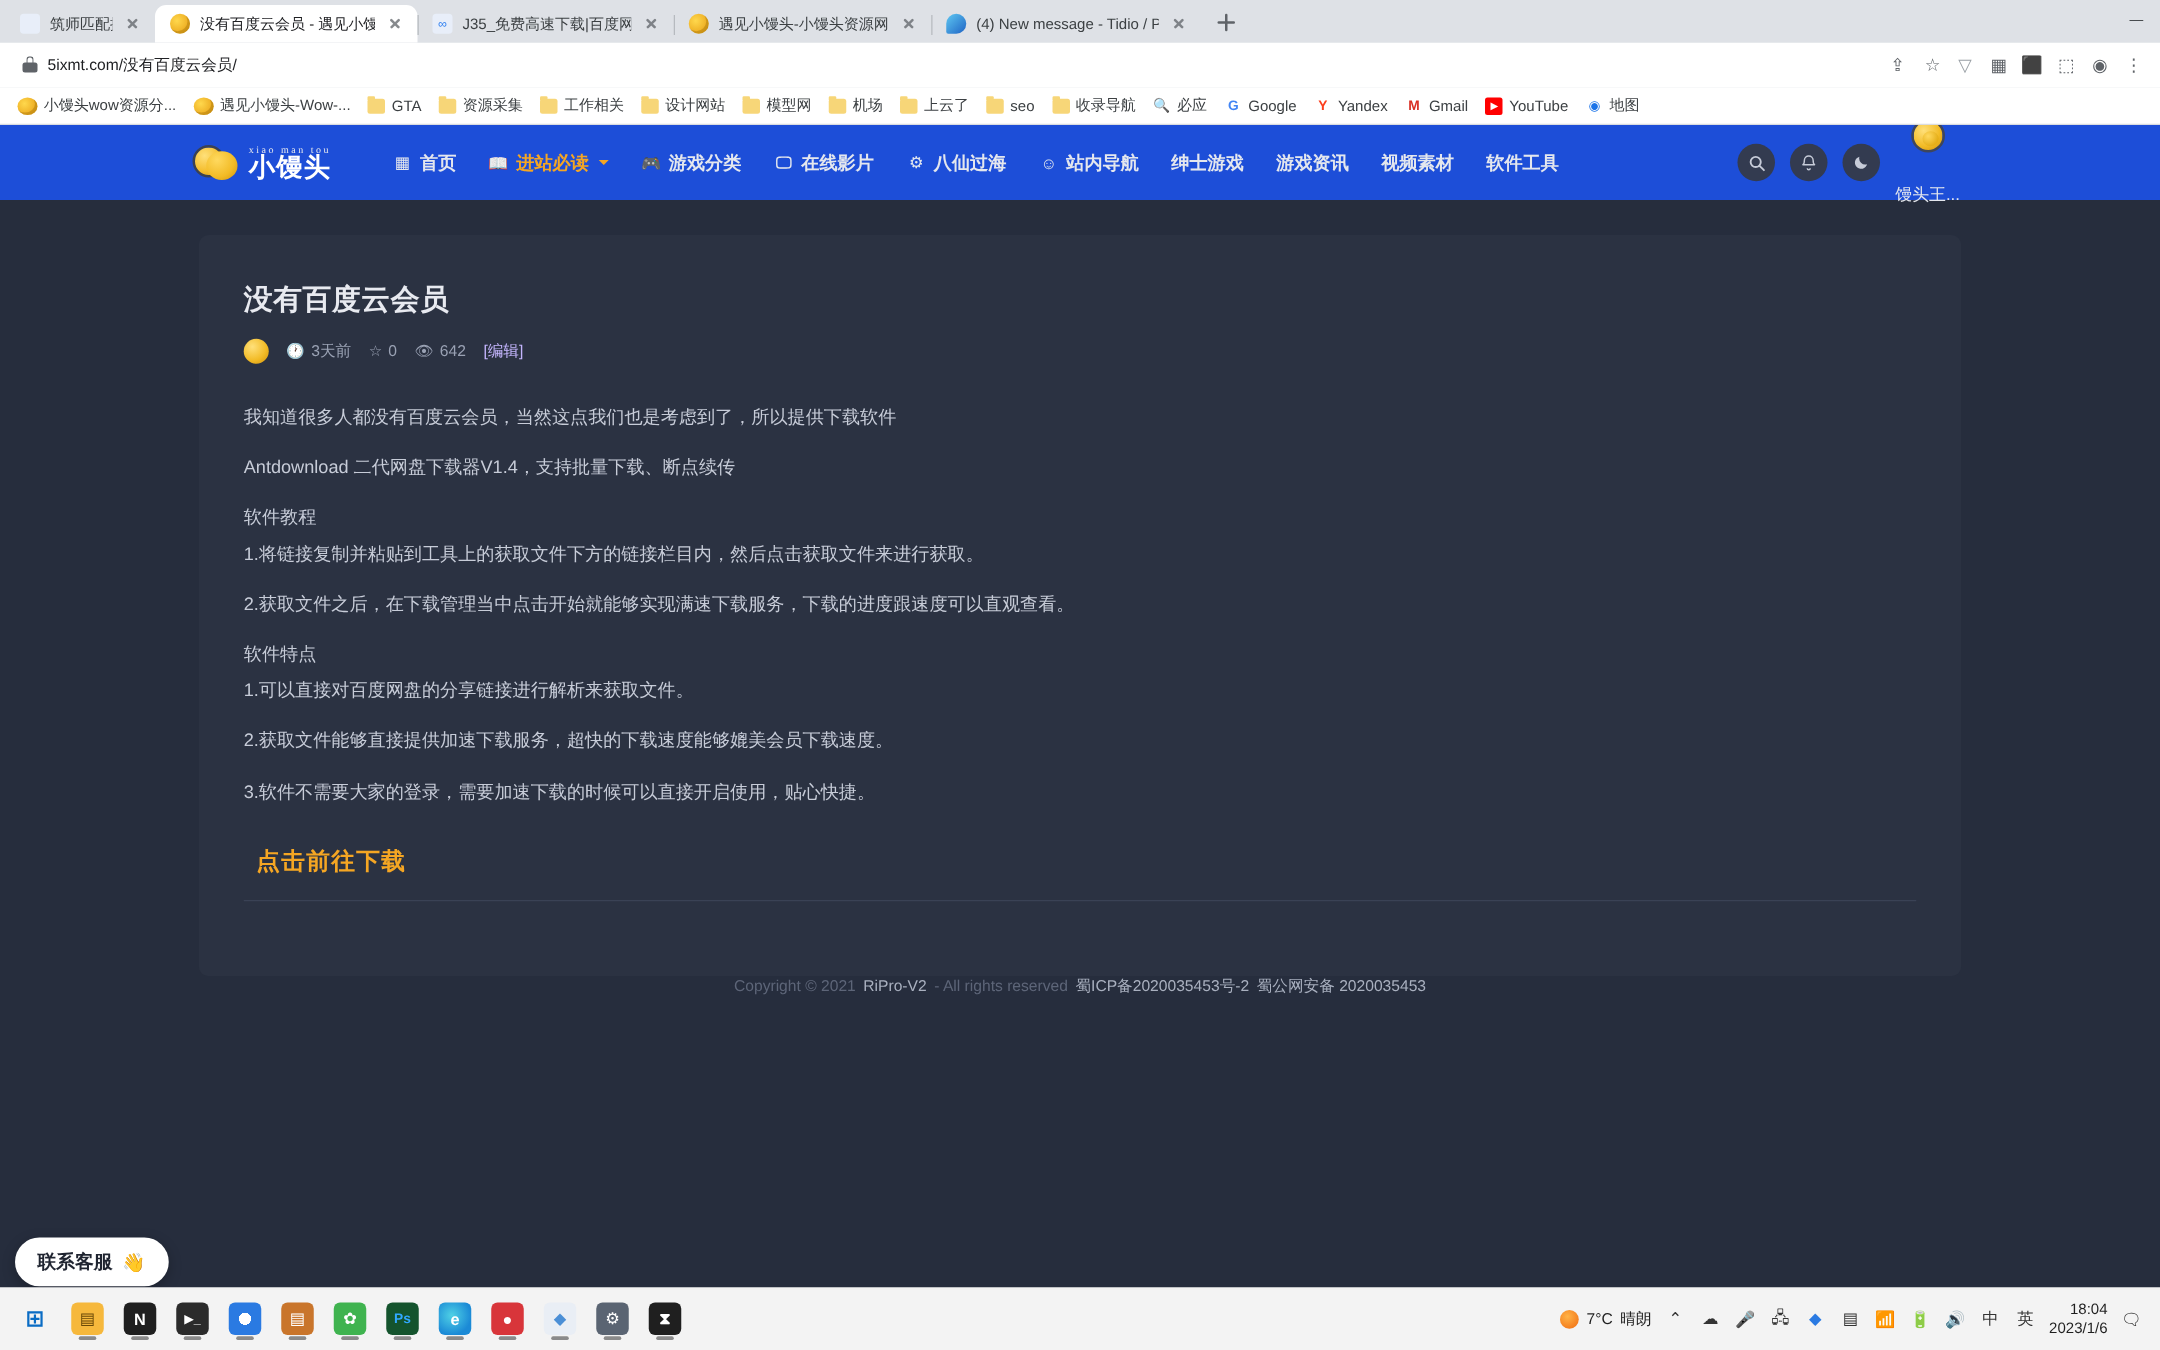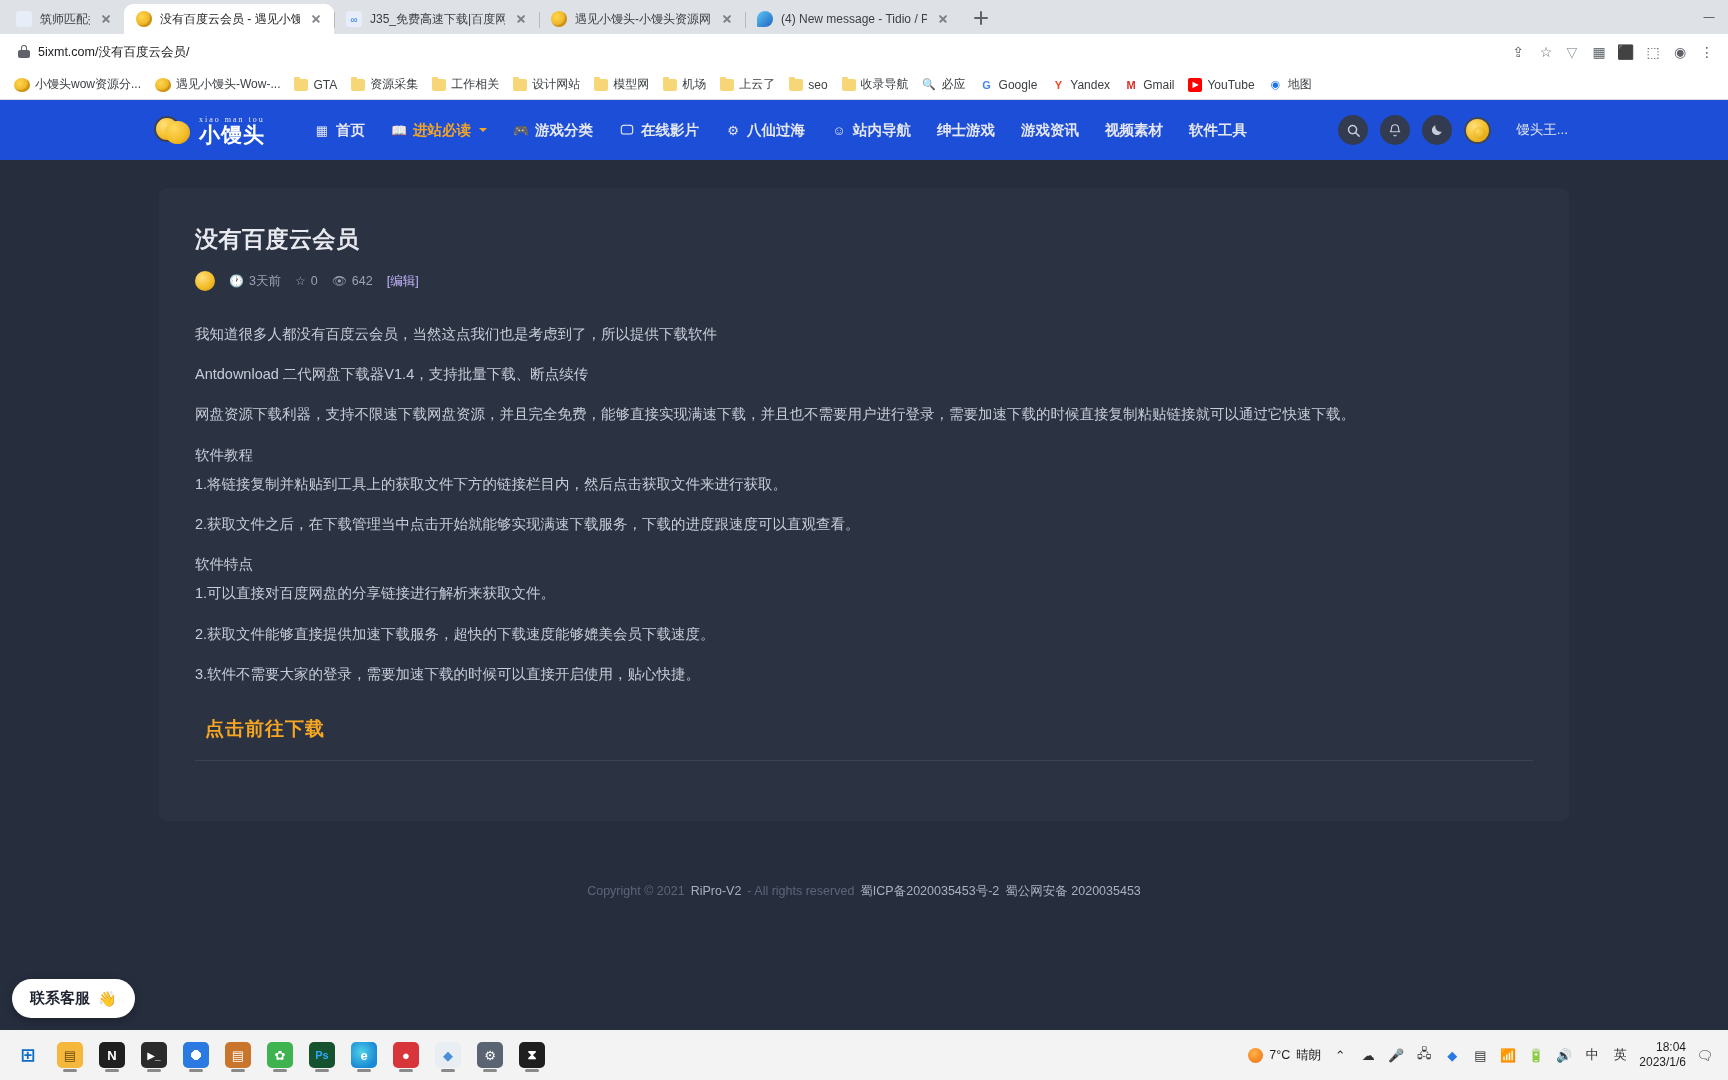--- a/index.html
+++ b/index.html
@@ -87,21 +87,21 @@
 
   .nav { display:flex; align-items:center; gap: 0px; margin-left: 36px; flex: 1 1 auto; }
   .nav-item { display:flex; align-items:center; gap:6px; padding: 0 13px; height: 60px;
     color:#e4e7ee; font-size: 14.5px; font-weight: 700; white-space:nowrap; }
   .nav-item.highlight { color:#f5a623; }
   .nav-ico { width:16px; height:16px; display:flex; align-items:center; justify-content:center; font-size: 13px; }
   .caret { width:0;height:0; border-left:4px solid transparent; border-right:4px solid transparent; border-top:4.5px solid currentColor; margin-left:2px; }
 
   .head-right { display:flex; align-items:center; gap: 12px; margin-right: 16px; }
   .round-btn { width: 30px; height: 30px; border-radius:50%; background:#333b50; display:flex; align-items:center; justify-content:center; color:#c6cbd8; }
-  .user { display:flex; align-items:center; gap:25px; color:#e4e7ee; font-size: 13.5px; }
+  .user { display:flex; align-items:center; gap:25px; color:#e4e7ee; font-size: 13.5px; flex-direction: column; }
   .user-av { width: 27px; height:27px; border-radius:50%; flex:0 0 27px;
     background: radial-gradient(circle at 35% 32%, #ffe07a 0%, #f2bb26 58%, #cf900a 100%);
     border: 2px solid #3e465c; position:relative; }
   .user-av::after { content:""; position:absolute; right:3px; bottom:3px; width:13px;height:12px;border-radius:50%;
     background: radial-gradient(circle at 35% 32%, #ffd95f 0%, #e5ae18 70%); }
 
   .article-wrap { width: 1410px; margin: 28px auto 0; background:#2b3242; border-radius: 8px; padding: 36px 36px 60px 36px; min-height: 548px; }
   .art-title { font-size: 23px; color:#e8eaf0; font-weight: 700; letter-spacing: .5px; }
   .art-meta { display:flex; align-items:center; gap: 14px; margin-top: 16px; color:#9aa2b4; font-size: 12.5px; }
   .meta-av { width: 20px; height: 20px; border-radius:50%; flex:0 0 20px;
@@ -110,24 +110,24 @@
   .meta-ico { font-size: 12px; line-height:1; }
   .meta-edit { color:#c4b5fd; }
 
   .art-body { margin-top: 32px; }
   .art-body p { color:#c7ccd8; font-size: 14.5px; line-height: 1.6; margin-bottom: 17px; }
   .art-body p.tight { margin-bottom: 6px; }
 
   .dl-btn-row { margin-top: 30px; padding-bottom: 18px; border-bottom: 1px solid #3a4255; }
   .dl-btn { display:inline-block; margin-left: 10px; color:#f5a623; font-size: 19px; font-weight: 700; letter-spacing: 1px; }
 
-  .footer { margin-top: 62px; text-align:center; color:#5d6578; font-size: 12.5px; display:flex; justify-content:center; gap: 6px; align-items:center; }
+  .footer { text-align:center; color:#5d6578; font-size: 12.5px; display:flex; justify-content:center; gap: 6px; align-items:center; }
   .footer .bright { color:#a9b0bf; }
 
-  .kefu { position:absolute; left: 12px; bottom: 12px; background:#ffffff; border-radius: 22px;
+  .kefu { position:absolute; left: 12px; bottom: 1px; background:#ffffff; border-radius: 22px;
     padding: 10px 18px; display:flex; align-items:center; gap: 8px; font-size: 15px; color:#1f2430; font-weight:700;
     box-shadow: 0 3px 10px rgba(0,0,0,.25); }
 
   
   .taskbar { position:absolute; left:0; bottom:0; width: 1728px; height: 50px; background:#f3f3f3;
     display:flex; align-items:center; padding: 0 8px; }
   .tb-left { display:flex; align-items:center; gap: 2px; }
   .tb-app { width: 40px; height: 40px; border-radius: 6px; display:flex; align-items:center; justify-content:center; position:relative; }
   .tb-app .glyph { width: 26px; height: 26px; border-radius: 5px; display:flex; align-items:center; justify-content:center; font-size: 13px; color:#fff; font-weight:bold; }
   .tb-app.running::after { content:""; position:absolute; bottom:3px; left:50%; transform:translateX(-50%); width:14px; height:3px; border-radius:2px; background:#8a8a8a; }
@@ -365,21 +365,20 @@
         <span class="meta-item">
           <span class="meta-ico">👁</span>
           <span>642</span>
         </span>
         <span class="meta-edit">[编辑]</span>
       </div>
 
       <div class="art-body">
         <p>我知道很多人都没有百度云会员，当然这点我们也是考虑到了，所以提供下载软件</p>
         <p>Antdownload 二代网盘下载器V1.4，支持批量下载、断点续传</p>
-        <p>网盘资源下载利器，支持不限速下载网盘资源，并且完全免费，能够直接实现满速下载，并且也不需要用户进行登录，需要加速下载的时候直接复制粘贴链接就可以通过它快速下载。</p>
         <p class="tight">软件教程</p>
         <p>1.将链接复制并粘贴到工具上的获取文件下方的链接栏目内，然后点击获取文件来进行获取。</p>
         <p>2.获取文件之后，在下载管理当中点击开始就能够实现满速下载服务，下载的进度跟速度可以直观查看。</p>
         <p class="tight">软件特点</p>
         <p>1.可以直接对百度网盘的分享链接进行解析来获取文件。</p>
         <p>2.获取文件能够直接提供加速下载服务，超快的下载速度能够媲美会员下载速度。</p>
         <p>3.软件不需要大家的登录，需要加速下载的时候可以直接开启使用，贴心快捷。</p>
       </div>
 
       <div class="dl-btn-row">

